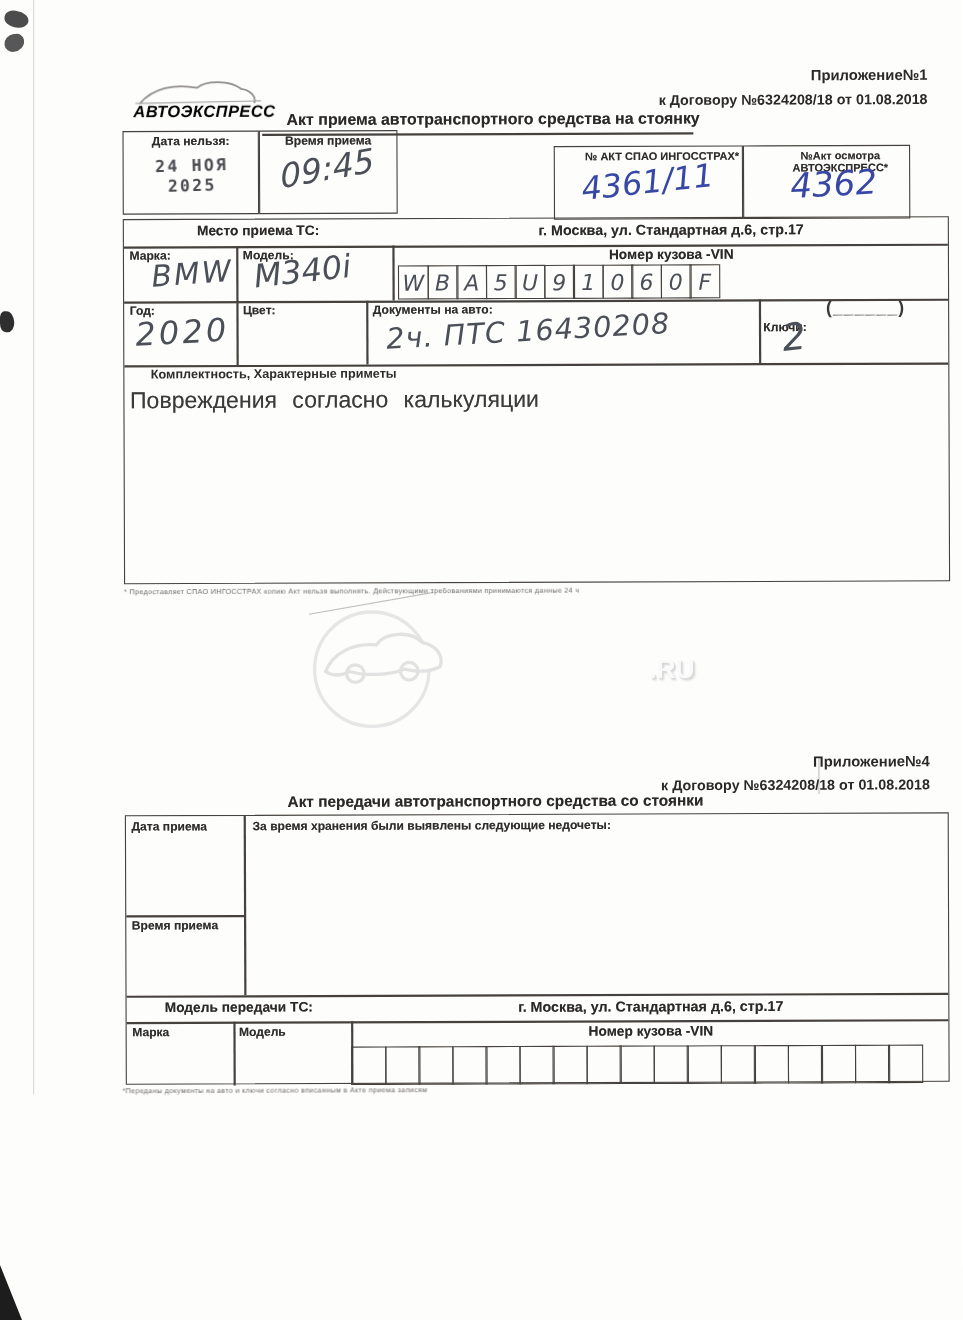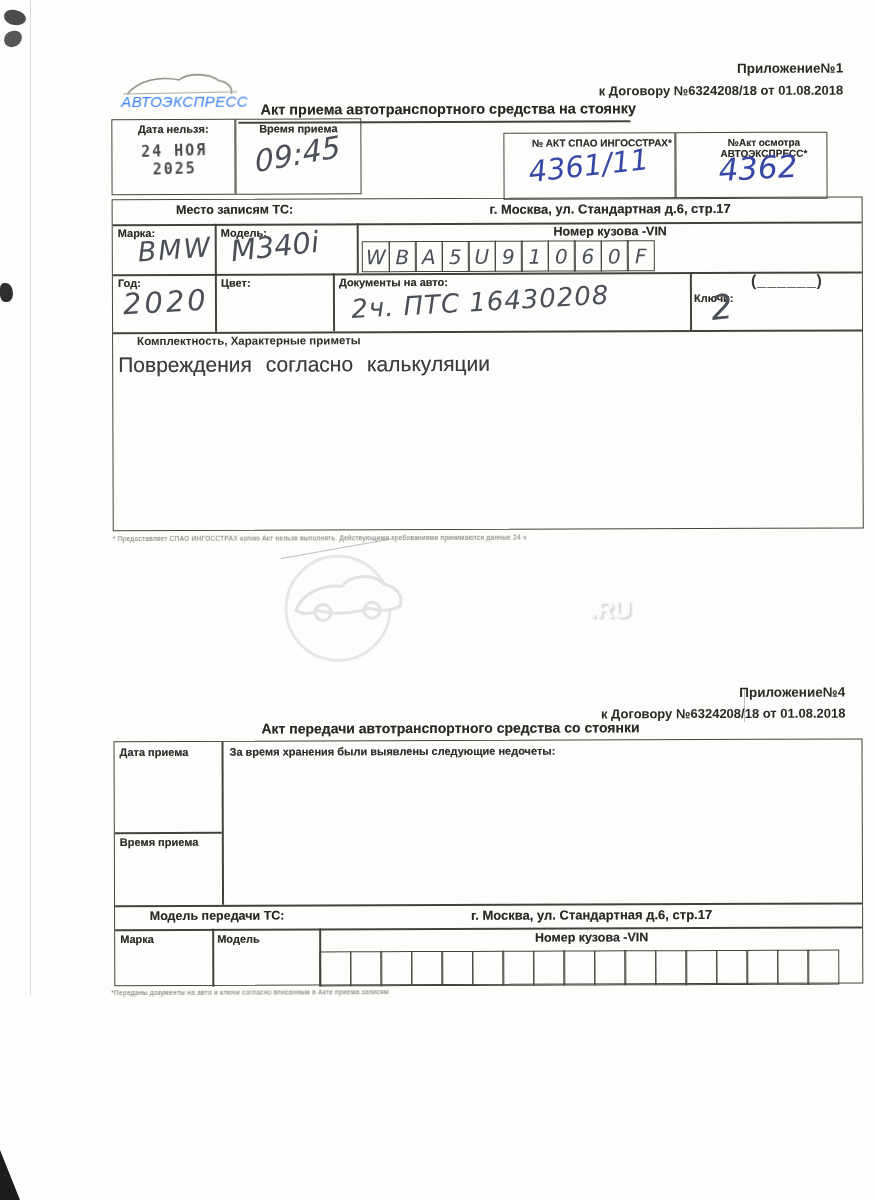--- a/index.html
+++ b/index.html
@@ -44,21 +44,21 @@
   <div class="sheet">
 
     <div class="abs hdr" style="right:30px;top:62px;width:320px;text-align:right;">Приложение№1</div>
     <div class="abs" style="right:30px;top:84px;width:360px;text-align:right;font-weight:600;font-size:13px;color:#2b2926;">к Договору №6324208/18 от 01.08.2018</div>
 
     <div class="abs" style="left:123px;top:74px;width:130px;height:42px;">
       <svg width="120" height="24" viewBox="0 0 120 24" style="position:absolute;left:0;top:-2px;filter:blur(.5px);opacity:.75;">
         <path d="M6,21 C18,7 38,3 58,7 C66,0 88,0 98,8 C106,9 112,15 110,21" stroke="#6b6864" stroke-width="1.6" fill="none"></path>
         <path d="M2,21 L116,19" stroke="#8a8781" stroke-width="1" fill="none"></path>
       </svg>
-      <div style="position:absolute;left:0;top:18px;font-weight:normal;font-style:italic;font-size:15px;letter-spacing:.4px;color:#3b82f6;filter:blur(.55px);">АВТОЭКСПРЕСС</div>
+      <div style="position:absolute;left:0;top:18px;font-weight:bold;font-style:italic;font-size:15px;letter-spacing:.4px;color:#000000;filter:blur(.55px);">АВТОЭКСПРЕСС</div>
     </div>
 
     <div class="abs title" style="left:240px;top:101px;width:420px;text-align:center;">Акт приема автотранспортного средства на стоянку</div>
     <div class="ln" style="left:240px;top:121px;width:392px;height:1.5px;"></div>
 
     <div class="box" style="left:113px;top:118px;width:124px;height:76px;">
       <div class="lbl" style="text-align:center;margin-top:3px;">Дата нельзя:</div>
       <div class="stamp" style="position:absolute;left:2px;top:22px;width:120px;text-align:center;">24 НОЯ 2025</div>
     </div>
     <div class="box" style="left:237px;top:118px;width:126px;height:76px;">
@@ -76,21 +76,21 @@
 
     <div class="box" style="left:113px;top:198px;width:751px;height:332px;">
       <div class="ln" style="left:0;top:24px;width:100%;height:1.5px;"></div>
       <div class="ln" style="left:0;top:74px;width:100%;height:1.5px;"></div>
       <div class="ln" style="left:0;top:132px;width:100%;height:1.5px;"></div>
       <div class="ln" style="left:102px;top:24px;width:1.5px;height:108px;"></div>
       <div class="ln" style="left:244px;top:24px;width:1.5px;height:50px;"></div>
       <div class="ln" style="left:220px;top:74px;width:1.5px;height:58px;"></div>
       <div class="ln" style="left:577px;top:74px;width:1.5px;height:58px;"></div>
 
-      <div class="abs val-b" style="left:0;top:3px;width:244px;text-align:center;font-size:12.5px;">Место записям ТС:</div>
+      <div class="abs val-b" style="left:0;top:3px;width:244px;text-align:center;font-size:12.5px;">Место приема ТС:</div>
       <div class="abs val-b" style="left:244px;top:3px;width:507px;text-align:center;">г. Москва, ул. Стандартная д.6, стр.17</div>
 
       <div class="abs lbl" style="left:5px;top:27px;">Марка:</div>
       <div class="abs hand" style="left:25px;top:36px;font-size:27px;letter-spacing:2px;transform:rotate(-4deg);">BMW</div>
       <div class="abs lbl" style="left:108px;top:27px;">Модель:</div>
       <div class="abs hand" style="left:118px;top:33px;font-size:29px;transform:rotate(-6deg);">M340i</div>
 
       <div class="abs val-b" style="left:244px;top:26px;width:507px;text-align:center;font-size:12.5px;">Номер кузова -VIN</div>
       <div class="abs vin-row" style="left:249px;top:42px;">
           <div class="vin-cell">W</div>

